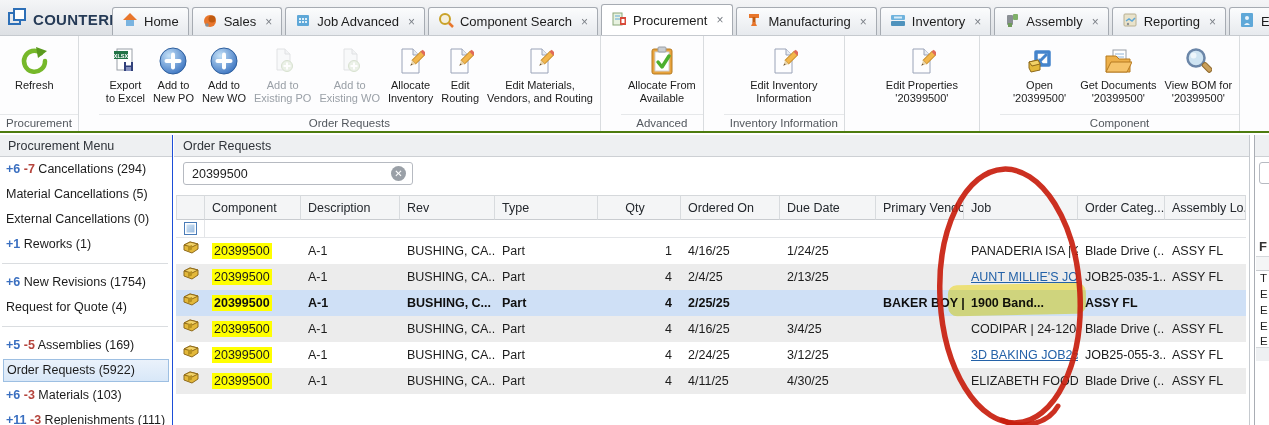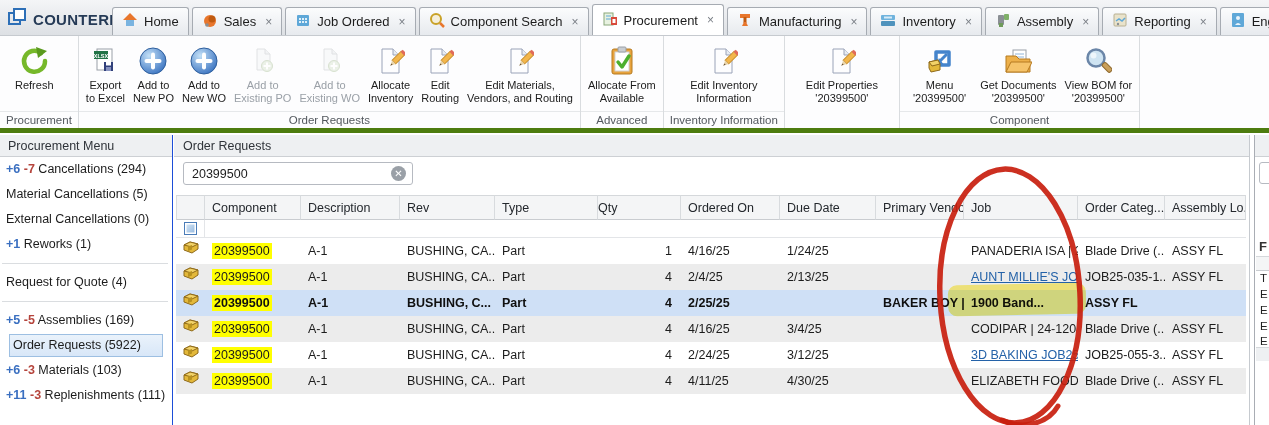--- a/index.html
+++ b/index.html
@@ -16,60 +16,60 @@
   .tab { height:28px; display:flex; align-items:center; gap:6px; padding:12px 9px;
     border:1px solid #a6abb2; border-bottom:none; border-radius:3px 3px 0 0;
     background:linear-gradient(#fbfcfd,#e7eaee); font-size:13px; color:#1c1c1c;
     margin-right:3px; white-space:nowrap; flex:0 0 auto; }
   .tab.active { background:#fff; height:31px; position:relative; z-index:3; }
   .tab .close { color:#7a7f86; font-size:12px; margin-left:3px; }
   .tab svg { flex:0 0 auto; }
 
   
   .ribbon { position:absolute; left:0; top:36px; width:1269px; height:97px;
-    background:#fdfdfe; border-bottom:5px solid #4d7c0f; display:flex; }
+    background:#fdfdfe; border-bottom:2px solid #4d7c0f; display:flex;gap:20px; }
   .rgroup { display:flex; flex-direction:column; border-right:1px solid #d9dcdf; flex:0 0 auto; }
   .rbuttons { flex:1; display:flex; align-items:flex-start; padding:3px 3px 0; }
   .rlabel { height:17px; line-height:16px; text-align:center; font-size:11.5px; color:#53585e;
     border-top:1px solid #e6e8ea; padding:0 6px; white-space:nowrap; }
   .rbtn { display:flex; flex-direction:column; align-items:center; padding:3px 4px 0; cursor:default; }
   .rbtn .ric { height:37px; display:flex; align-items:center; justify-content:center; }
   .rbtn .rl { display:block; font-size:11px; line-height:13px; color:#1c1c1c; text-align:center; white-space:nowrap; }
   .rbtn.disabled .rl { color:#9aa0a7; }
   .rbtn.disabled .ric { opacity:.5; filter:grayscale(.4); }
 
   
   .sidebar { position:absolute; left:0; top:135px; width:173px; height:290px;
     background:#fff; border-right:1px solid #1d4ed8; }
   .side-header { height:22px; line-height:22px; background:#eef0f2; border-bottom:1px solid #cdd0d4;
     font-size:12.5px; color:#30343a; padding-left:8px; }
   .side-item { height:25px; line-height:25px; font-size:12.5px; color:#1c1c1c; padding-left:6px; white-space:nowrap; overflow:hidden; }
   .side-item .plus { color:#3a6fc0; font-weight:bold; }
   .side-item .minus { color:#b5443c; font-weight:bold; }
   .side-item.selected { background:linear-gradient(#eaf2fb,#d8e7f8); border:1px solid #9dbfe2;
-    border-radius:0; margin:1px 9px; height:23px; line-height:21px; padding-left:3px; }
+    border-radius:0; margin:1px 3px; height:23px; line-height:21px; padding-left:3px; }
   .side-div { border-top:1px solid #dadde0; margin:6px 4px 6px 2px; }
 
   
   .content { position:absolute; left:174px; top:135px; width:1076px; height:290px; background:#fff; border-right:1px solid #c6cacf; }
   .panel-header { height:22px; line-height:22px; background:#eef0f2; border-bottom:1px solid #cdd0d4;
     font-size:12.5px; color:#30343a; padding-left:9px; }
   .searchbox { position:absolute; left:9px; top:27px; width:230px; height:23px;
     border:1px solid #b6bac1; border-radius:3px; background:#fff; display:flex; align-items:center; }
   .searchbox .val { flex:1; font-size:12.5px; color:#1c1c1c; padding-left:8px; }
   .clear-btn { width:15px; height:15px; border-radius:50%; background:#9aa0a7; color:#fff;
     font-size:10px; line-height:15px; text-align:center; margin-right:6px; }
 
   .grid { position:absolute; left:2px; top:60px; width:1070px; }
   .grow { display:grid; grid-template-columns:29px 96px 99px 95px 103px 83px 99px 96px 88px 114px 87px 81px; }
   .ghead .gcell { background:#f4f5f6; border-top:1px solid #d5d8db; border-bottom:1px solid #c9ccd0;
     border-right:1px solid #d8dbde; height:25px; line-height:25px; font-size:12.5px; color:#24282d;
     padding-left:7px; overflow:hidden; white-space:nowrap; }
   .ghead .gcell:first-child { border-left:1px solid #d8dbde; }
-  .ghead .hqty { text-align:left; padding-right:8px; padding-left:0; }
+  .ghead .hqty { text-align:center; padding-right:8px; padding-left:0; }
   .iconrow .gcell { height:18px; background:#fff; border-bottom:1px solid #e3e5e8; }
   .iconrow .gcell:first-child { border-right:1px solid #e3e5e8; display:flex; align-items:center; justify-content:center; }
   .corner-btn { width:13px; height:13px; border:1px solid #4a7cb8; background:linear-gradient(135deg,#dcebf8,#8fb4dc); box-shadow:inset 0 0 0 1.5px #fff; }
   .drow .gcell { height:26px; line-height:26px; font-size:12.5px; color:#1c1c1c;
     overflow:hidden; white-space:nowrap; padding-left:7px; }
   .drow.alt { background:#ececec; }
   .drow.selected { background:#cfe0f6; }
   .drow.selected .gcell { font-weight:bold; color:#101010; }
   .cicon { display:flex; align-items:center; justify-content:center; padding-left:0 !important; }
   .hl { background:#ffff00; padding:1px 2px; }
@@ -138,21 +138,21 @@
               <rect x="2" y="3" width="12" height="11" rx="1" fill="#5fa8d8"></rect>
               <g fill="#dff0fa">
                 <rect x="4" y="6" width="2" height="2"></rect>
                 <rect x="7" y="6" width="2" height="2"></rect>
                 <rect x="10" y="6" width="2" height="2"></rect>
                 <rect x="4" y="9" width="2" height="2"></rect>
                 <rect x="7" y="9" width="2" height="2"></rect>
                 <rect x="10" y="9" width="2" height="2"></rect>
               </g>
             </svg></span>
-        <span>Job Ordered</span>
+        <span>Job Advanced</span>
         <span class="close">×</span>
       </div>
       <div class="tab">
         <span><svg width="16" height="16">
               <circle cx="7" cy="7" r="5" fill="#f5efdc" stroke="#c9a227" stroke-width="2"></circle>
               <line x1="11" y1="11" x2="15" y2="15" stroke="#e8762c" stroke-width="2.5"></line>
             </svg></span>
         <span>Component Search</span>
         <span class="close">×</span>
       </div>
@@ -413,21 +413,21 @@
         <div class="rbtn" style="padding:3px 10px 0">
           <span class="ric">
             <svg width="28" height="28">
                 <path d="M10 16 v-11 h13 v13 h-11" fill="none" stroke="#4484cc" stroke-width="3.5" stroke-linejoin="round"></path>
                 <path d="M21 7 L12 16" stroke="#4484cc" stroke-width="3"></path>
                 <polygon points="10,18 18,18 13,11" fill="#4484cc"></polygon>
                 <polygon points="3,15 12,13 14,17 14,23 5,25 3,21" fill="#e3b83a" stroke="#8f6a1a"></polygon>
                 <polygon points="3,15 12,13 14,17 6,19" fill="#f2d268" stroke="#8f6a1a"></polygon>
               </svg>
           </span>
-          <span class="rl">Menu</span>
+          <span class="rl">Open</span>
           <span class="rl">'20399500'</span>
         </div>
         <div class="rbtn">
           <span class="ric">
             <svg width="28" height="28">
                 <rect x="9" y="3" width="13" height="17" fill="#fff" stroke="#9aa0a7"></rect>
                 <line x1="11" y1="7" x2="20" y2="7" stroke="#8fb4d8"></line>
                 <line x1="11" y1="10" x2="20" y2="10" stroke="#8fb4d8"></line>
                 <path d="M2 9 h10 l3 3 h11 v13 h-24 z" fill="#edb04a" stroke="#b67a20"></path>
                 <path d="M2 25 l5 -10 h21 l-5 10 z" fill="#f5c36a" stroke="#b67a20"></path>
@@ -464,20 +464,23 @@
     <div class="side-item">
       <span>Material Cancellations (5)</span>
     </div>
     <div class="side-item">
       <span>External Cancellations (0)</span>
     </div>
     <div class="side-item">
       <span class="plus">+1</span> <span>Reworks (1)</span>
     </div>
     <div class="side-div"></div>
+    <div class="side-item">
+      <span class="plus">+6</span> <span>New Revisions (1754)</span>
+    </div>
     <div class="side-item">
       <span>Request for Quote (4)</span>
     </div>
     <div class="side-div"></div>
     <div class="side-item">
       <span class="plus">+5</span> <span class="minus">-5</span> <span>Assemblies (169)</span>
     </div>
     <div class="side-item selected">
       <span>Order Requests (5922)</span>
     </div>

